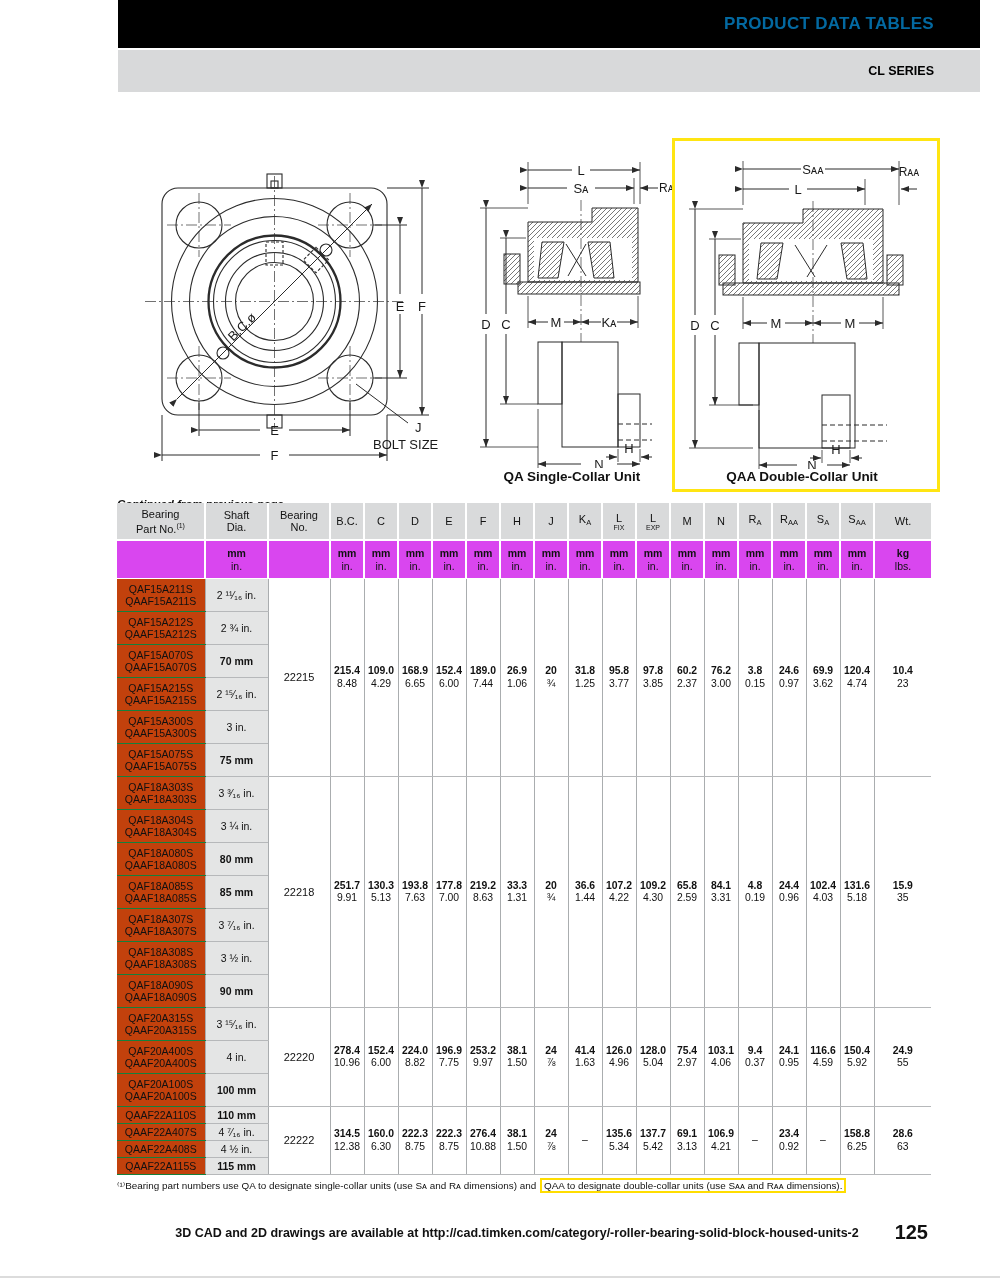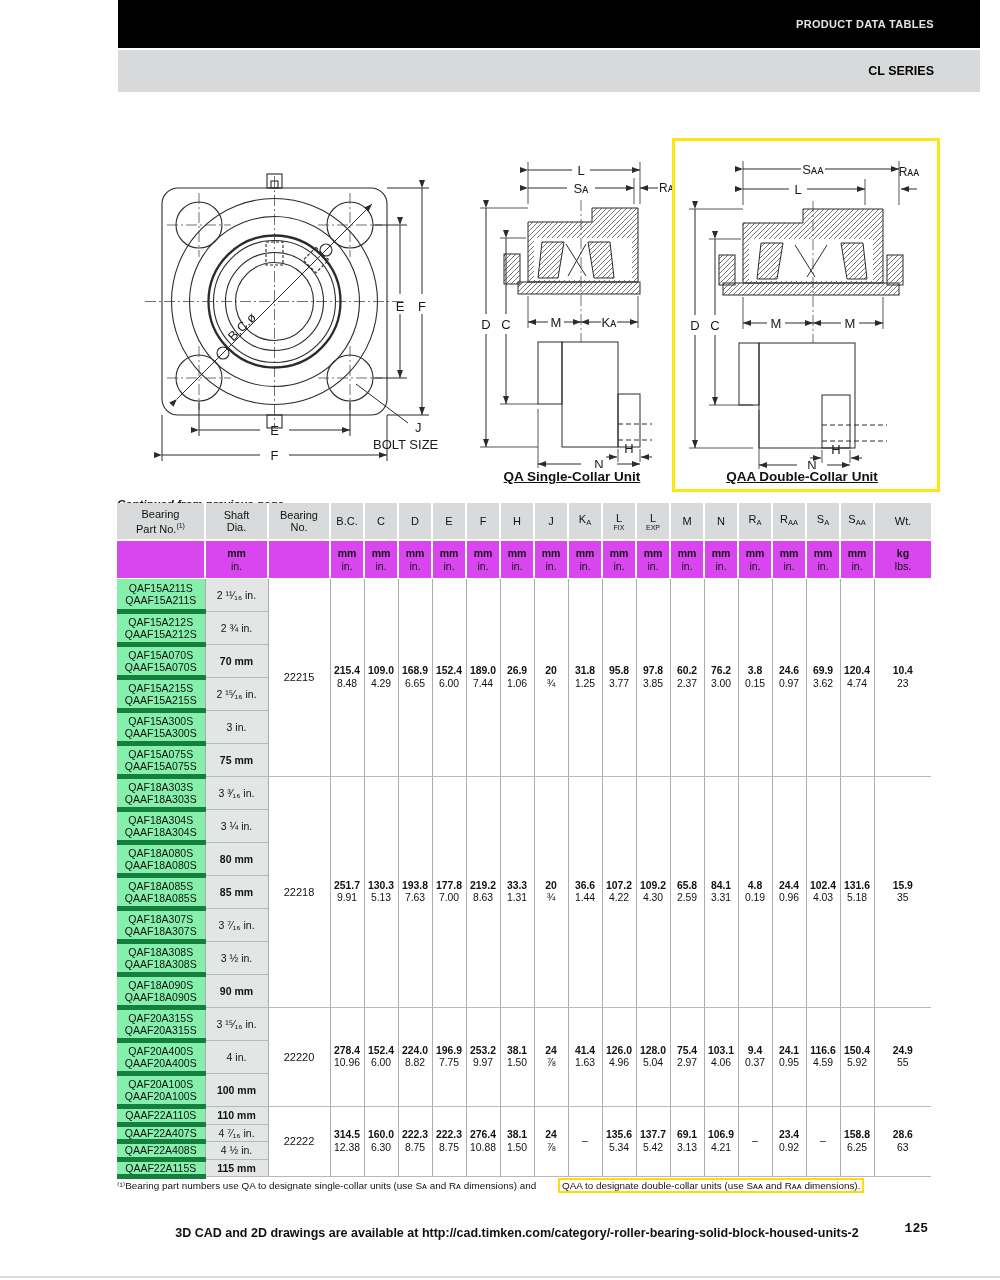--- a/index.html
+++ b/index.html
@@ -4,62 +4,62 @@
 <style>
   html,body{margin:0;padding:0;}
   body{
     width:1000px;height:1280px;position:relative;background:#fff;
     font-family:"Liberation Sans","DejaVu Sans",sans-serif;color:#111;overflow:hidden;
   }
   .abs{position:absolute;}
 
   
   .bar-black{left:118px;top:0;right:20px;height:48px;background:#000;display:flex;align-items:center;justify-content:flex-end;}
-  .bar-black .t{color:#e5e5e5;font-weight:bold;font-size:11px;letter-spacing:.3px;padding-right:46px;margin-left:24px;}
+  .bar-black .t{color:#0369a1;font-weight:bold;font-size:17px;letter-spacing:.3px;padding-right:46px;margin-left:24px;}
   .bar-gray{left:118px;top:50px;right:20px;height:42px;background:#d8d9da;display:flex;align-items:center;justify-content:flex-end;}
   .bar-gray .t{color:#000;font-weight:bold;font-size:12.5px;padding-right:46px;}
 
   .continued{left:117px;top:480px;font-size:11.5px;font-weight:bold;font-style:italic;margin-top:18px;}
 
   
   svg text{font-family:"Liberation Sans","DejaVu Sans",sans-serif;font-size:13px;fill:#1a1a1a;}
   svg .sm{font-size:12px;}
-  .dcap{font-weight:bold;font-size:13.5px;text-align:center;text-decoration:underline;}
+  .dcap{font-weight:bold;font-size:13.5px;text-align:center;}
   .qa-cap{left:462px;top:469px;width:220px;}
   .yellow-box{left:672px;top:138px;width:268px;height:354px;border:3px solid #ffe512;box-sizing:border-box;}
   .qaa-cap{position:absolute;left:0;right:8px;bottom:5px;margin-top:24px;}
 
   
   .tblwrap{left:117px;top:503px;width:814px;}
   table#spec-table{border-collapse:collapse;table-layout:fixed;width:814px;font-size:10.5px;}
   #spec-table th,#spec-table td{text-align:center;vertical-align:middle;padding:0;}
   tr.hdr th{background:#d9dadb;font-weight:normal;font-size:11px;line-height:12px;height:36px;border-left:2px solid #fff;border-bottom:2px solid #fff;}
   tr.hdr th:first-child{border-left:none;}
   tr.hdr sup{font-size:7px;}
   .stack{font-size:7px;line-height:7px;}
   .subsc{font-size:7.5px;vertical-align:-2px;}
   tr.units td{background:#d946ef;height:37px;line-height:12.5px;border-left:2px solid #fff;border-bottom:1px solid #fff;}
   tr.units td:first-child{border-left:none;}
   .mm{font-weight:bold;}
   tbody td{border-left:1px solid #aaadaf;line-height:12.5px;}
   tbody td:first-child{border-left:none;}
   tbody tr.r2{height:33px;}
   tbody tr.r1{height:17px;}
-  td.part{background:#86efac;border-bottom:5px solid #15803d;font-size:10.5px;}
+  td.part{background:#c2410c;border-bottom:1px solid #15803d;font-size:10.5px;}
   td.part div{line-height:12.5px;}
   td.shaft{background:#e4e5e5;border-bottom:1px solid #b6b8ba;}
   td.shaft.b{font-weight:bold;}
   td.brg{font-size:11px;border-bottom:1px solid #b6b8ba;}
   td.dim{border-bottom:1px solid #b6b8ba;font-size:10.4px;}
 
   
   .footnote{left:117px;top:1180px;width:820px;font-size:9.9px;white-space:nowrap;}
-  .footnote .hl{border:2px solid #ffdd00;padding:0 2px;margin-left:19px;}
+  .footnote .hl{border:2px solid #ffdd00;padding:0 2px;margin-left:1px;}
   .footer-text{left:117px;top:1226px;width:800px;text-align:center;font-weight:bold;font-size:12.5px;}
-  .page-num{left:880px;top:1221px;width:48px;text-align:right;font-weight:bold;font-size:13px;font-family:Liberation Mono, monospace;}
+  .page-num{left:880px;top:1221px;width:48px;text-align:right;font-weight:bold;font-size:20px;}
   .bottom-rule{left:0;top:1276px;width:1000px;height:2px;background:#dcdcdc;}
 </style>
 </head>
 <body>
 
 <div class="abs bar-black">
   <span class="t">PRODUCT DATA TABLES</span>
 </div>
 <div class="abs bar-gray">
   <span class="t">CL SERIES</span>

